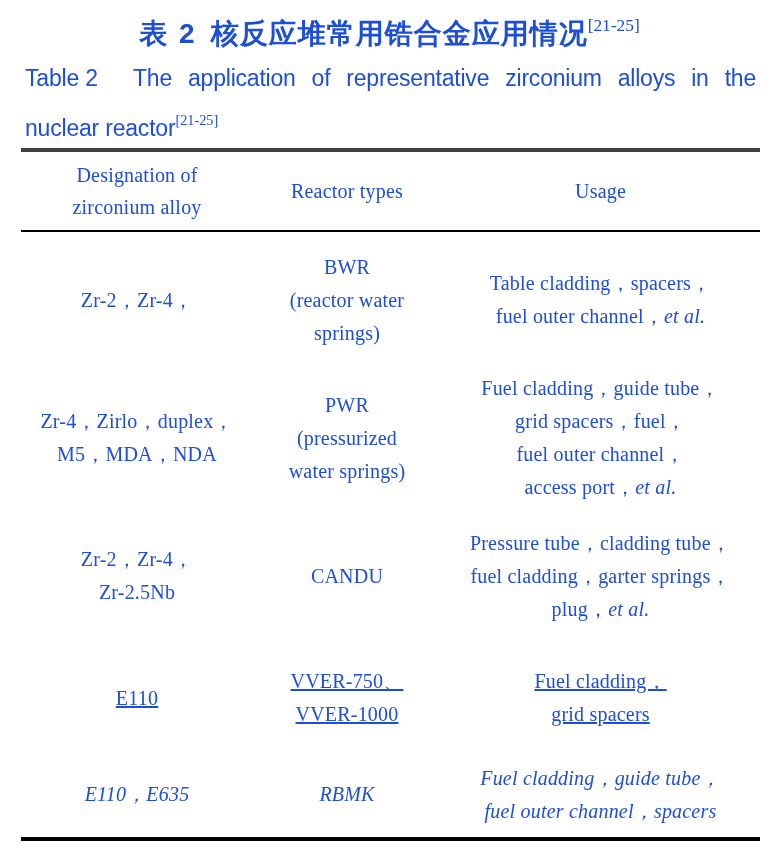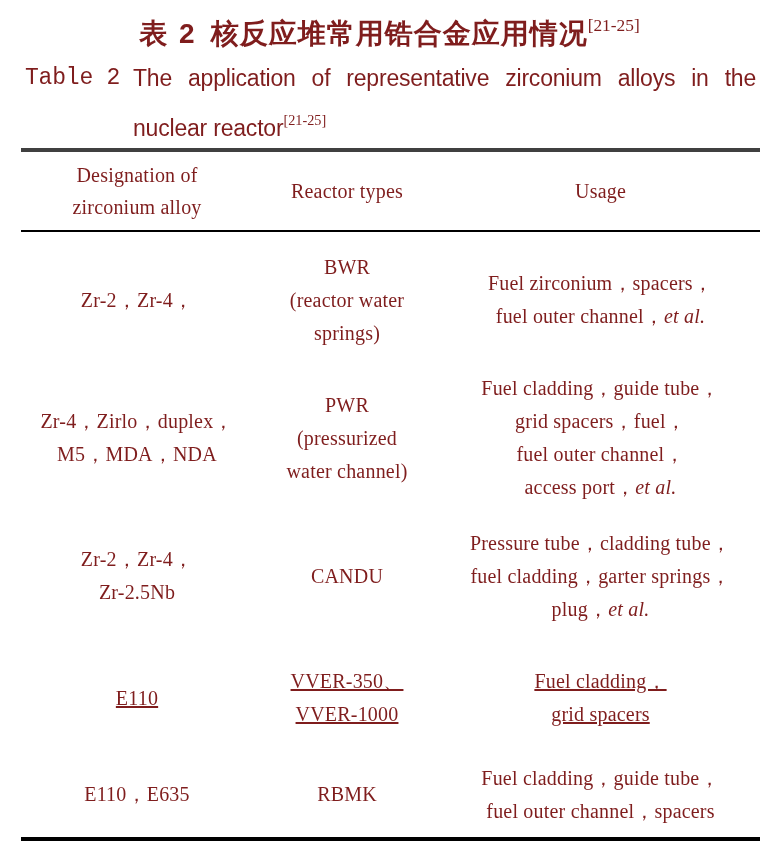--- a/index.html
+++ b/index.html
@@ -1,20 +1,20 @@
 <!DOCTYPE html>
 <html><head>
 <meta charset="utf-8">
 <style>
   * { margin:0; padding:0; box-sizing:border-box; }
   html, body { background:#ffffff; }
   body { width:779px; height:854px; }
   .page {
     position:relative; width:779px; height:854px;
-    background:#ffffff; color:#7f1d1d; overflow:hidden;
+    background:#ffffff; color:#1d4ed8; overflow:hidden;
     font-family:"Liberation Serif", serif;
   }
 
   
   .caption-zh {
     position:absolute; top:10px; left:0; width:779px;
     text-align:center; font-family:"Liberation Sans", sans-serif;
     font-weight:bold; font-size:28px; line-height:36px;
     letter-spacing:1px;
   }
@@ -25,41 +25,41 @@
     vertical-align:super; position:relative; top:-2px; letter-spacing:0;
   }
 
   
   .caption-en {
     position:absolute; top:56px; left:25px; width:731px;
     font-family:"Liberation Sans", sans-serif;
     font-size:23px; line-height:44px; letter-spacing:-0.2px;
   }
   .en-line1 { display:flex; width:731px; }
-  .en-label { flex:none; width:108px;font-family:Liberation Mono, monospace; }
+  .en-label { flex:none; width:108px; }
   .en-text  { flex:1; text-align:justify; text-align-last:justify; }
-  .en-line2 { margin-left:108px; }
+  .en-line2 { }
 
   
   .datatable {
     position:absolute; left:21px; top:148px; width:739px;
     border-collapse:collapse; table-layout:fixed;
     border-top:4px solid #404040; border-bottom:4px solid #000;
     font-size:20px; letter-spacing:0.2px;
   }
   .datatable td { text-align:center; vertical-align:middle; padding:0; }
   .datatable thead td { border-bottom:2px solid #000; }
   .ln { line-height:33px; white-space:nowrap; }
   thead .ln { line-height:32px; }
   tr.rh { height:81px; }
   tr.r0 { height:137px; }
   tr.r1 { height:140px; }
   tr.r2 { height:136px; }
   tr.r3 { height:108px;text-decoration:underline; }
-  tr.r4 { height:87px; }
+  tr.r4 { height:87px;font-style:italic; }
   i { }
 </style>
 </head>
 <body>
 
 <div class="page">
 
   <div class="caption-zh">
     <span class="zh-label">表 2</span><span>核反应堆常用锆合金应用情况</span><sup class="sup">[21-25]</sup>
   </div>
@@ -99,34 +99,34 @@
       <tr class="r0">
         <td>
           <div class="ln">Zr-2，Zr-4，</div>
         </td>
         <td>
           <div class="ln">BWR</div>
           <div class="ln">(reactor water</div>
           <div class="ln">springs)</div>
         </td>
         <td>
-          <div class="ln">Fuel zirconium，spacers，</div>
+          <div class="ln">Table cladding，spacers，</div>
           <div class="ln">fuel outer channel，<i>et al.</i></div>
         </td>
       </tr>
 
       <tr class="r1">
         <td>
           <div class="ln">Zr-4，Zirlo，duplex，</div>
           <div class="ln">M5，MDA，NDA</div>
         </td>
         <td>
           <div class="ln">PWR</div>
           <div class="ln">(pressurized</div>
-          <div class="ln">water channel)</div>
+          <div class="ln">water springs)</div>
         </td>
         <td>
           <div class="ln">Fuel cladding，guide tube，</div>
           <div class="ln">grid spacers，fuel，</div>
           <div class="ln">fuel outer channel，</div>
           <div class="ln">access port，<i>et al.</i></div>
         </td>
       </tr>
 
       <tr class="r2">
@@ -142,21 +142,21 @@
           <div class="ln">fuel cladding，garter springs，</div>
           <div class="ln">plug，<i>et al.</i></div>
         </td>
       </tr>
 
       <tr class="r3">
         <td>
           <div class="ln">E110</div>
         </td>
         <td>
-          <div class="ln">VVER-350、</div>
+          <div class="ln">VVER-750、</div>
           <div class="ln">VVER-1000</div>
         </td>
         <td>
           <div class="ln">Fuel cladding，</div>
           <div class="ln">grid spacers</div>
         </td>
       </tr>
 
       <tr class="r4">
         <td>

